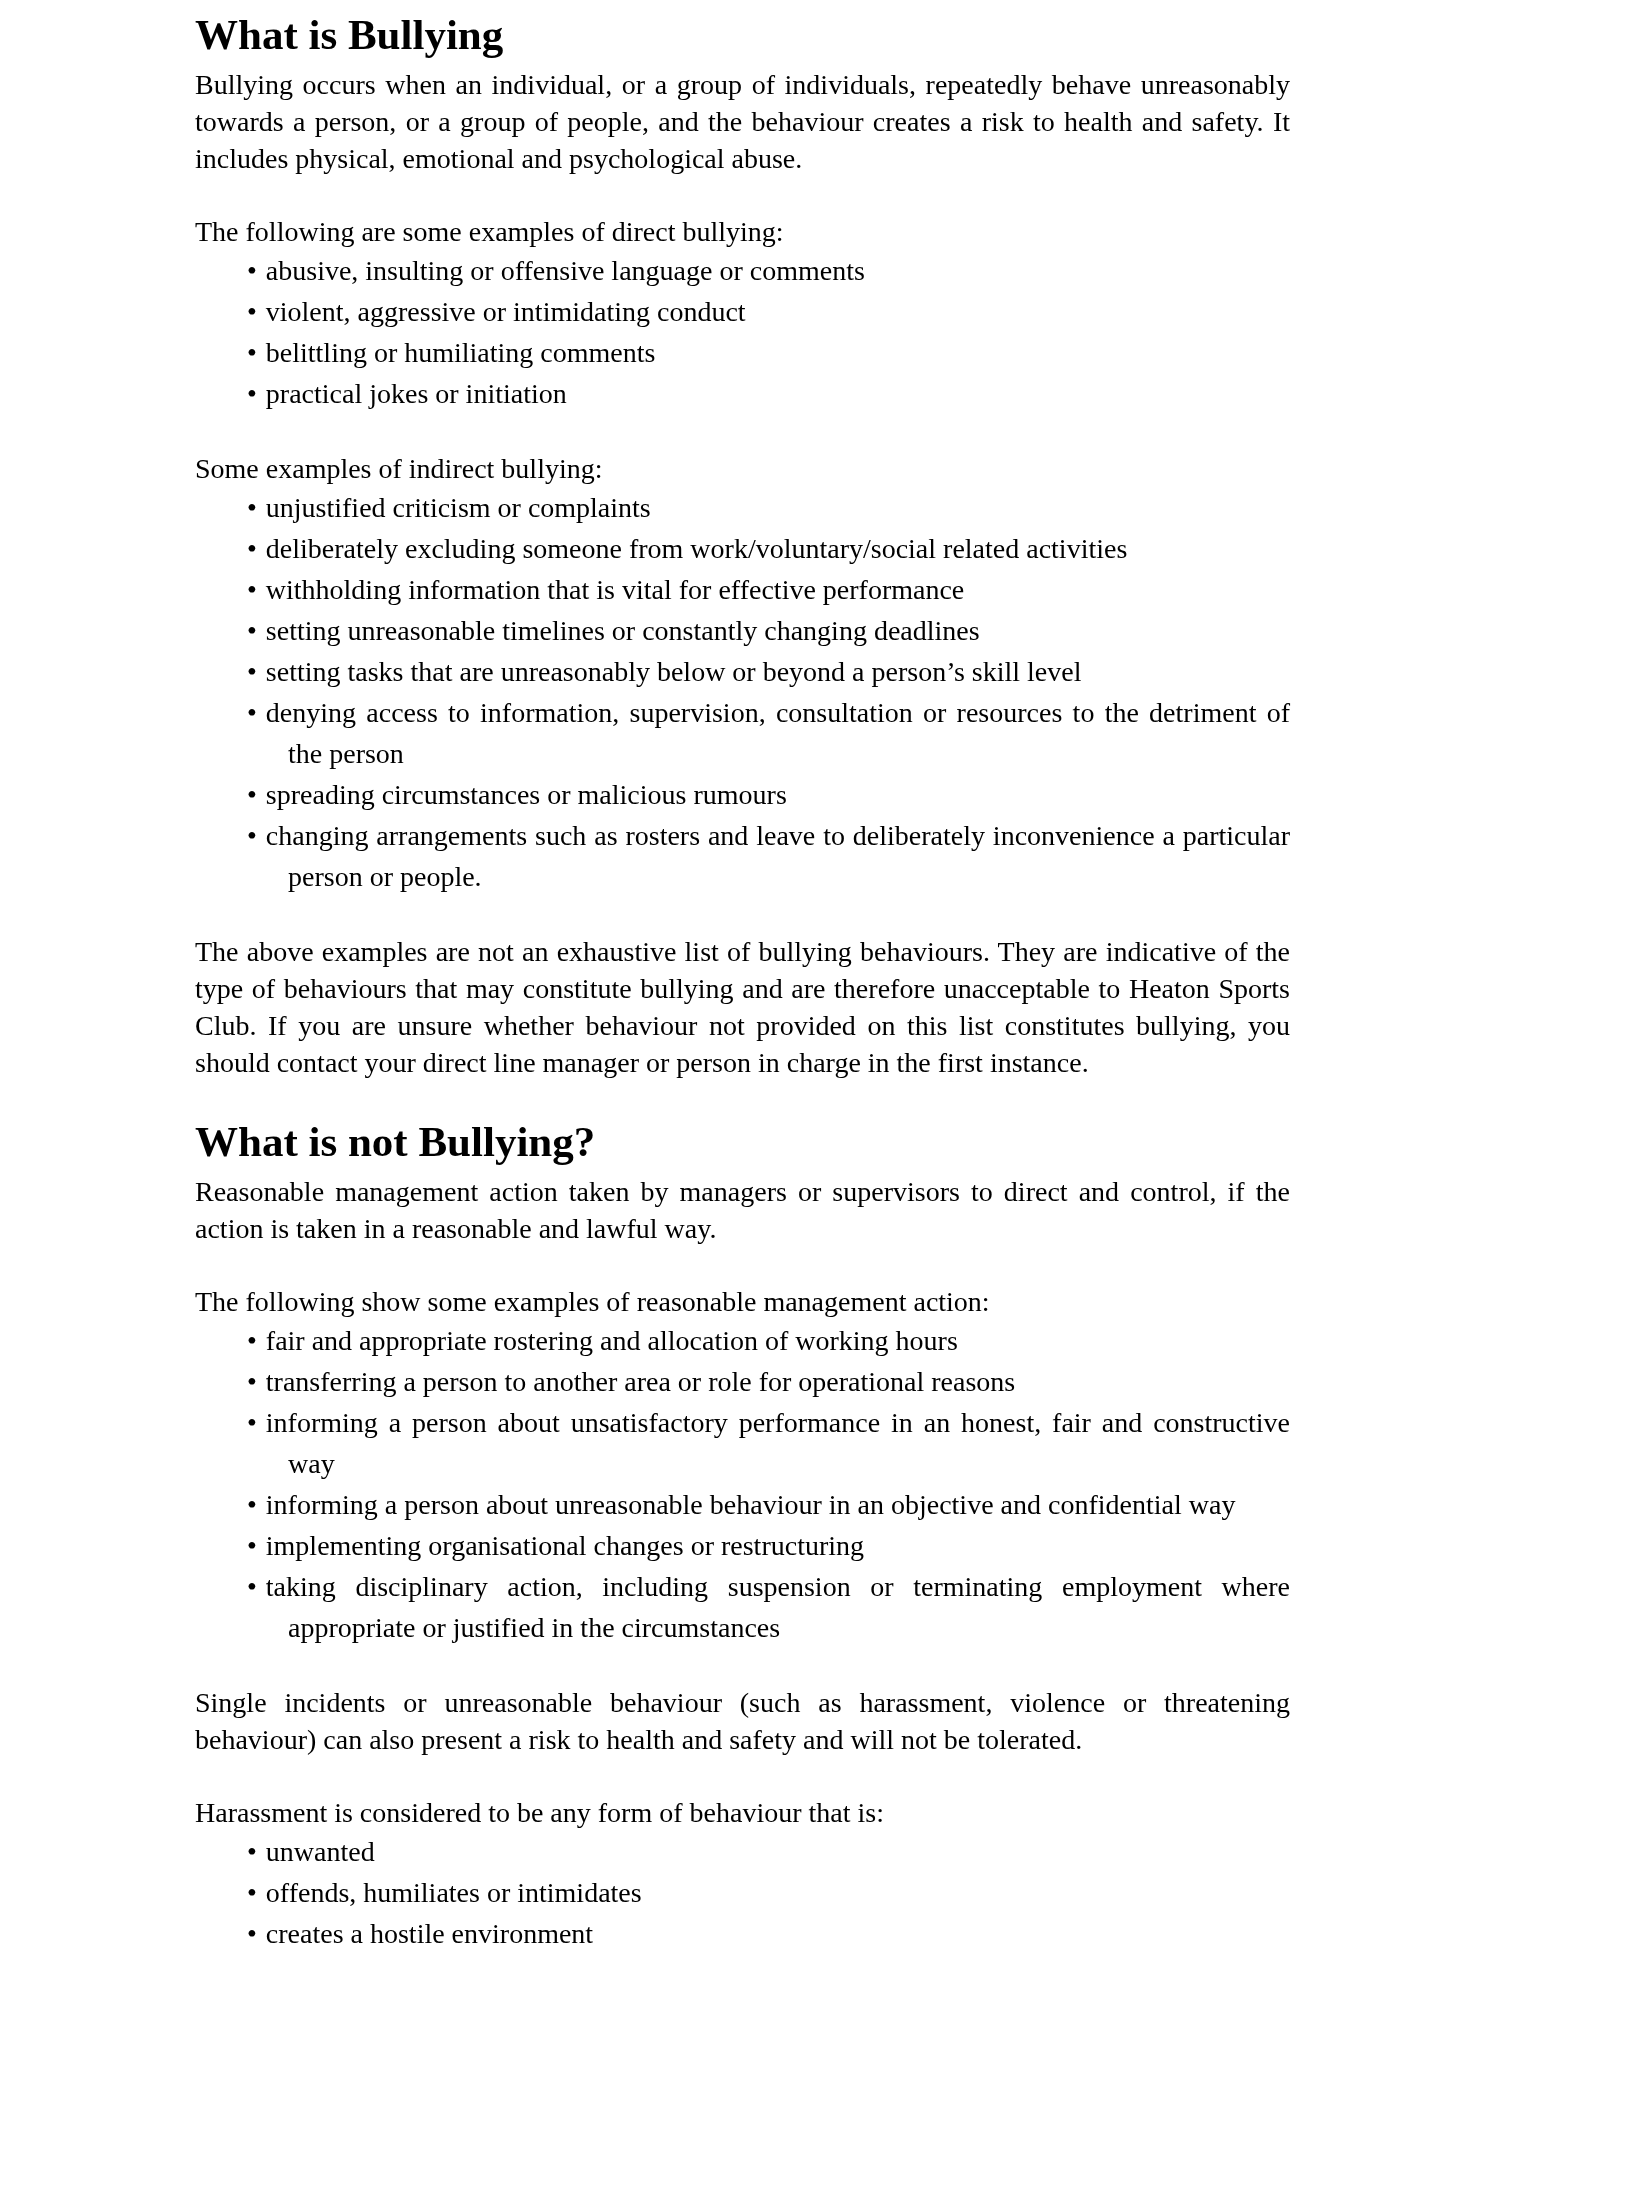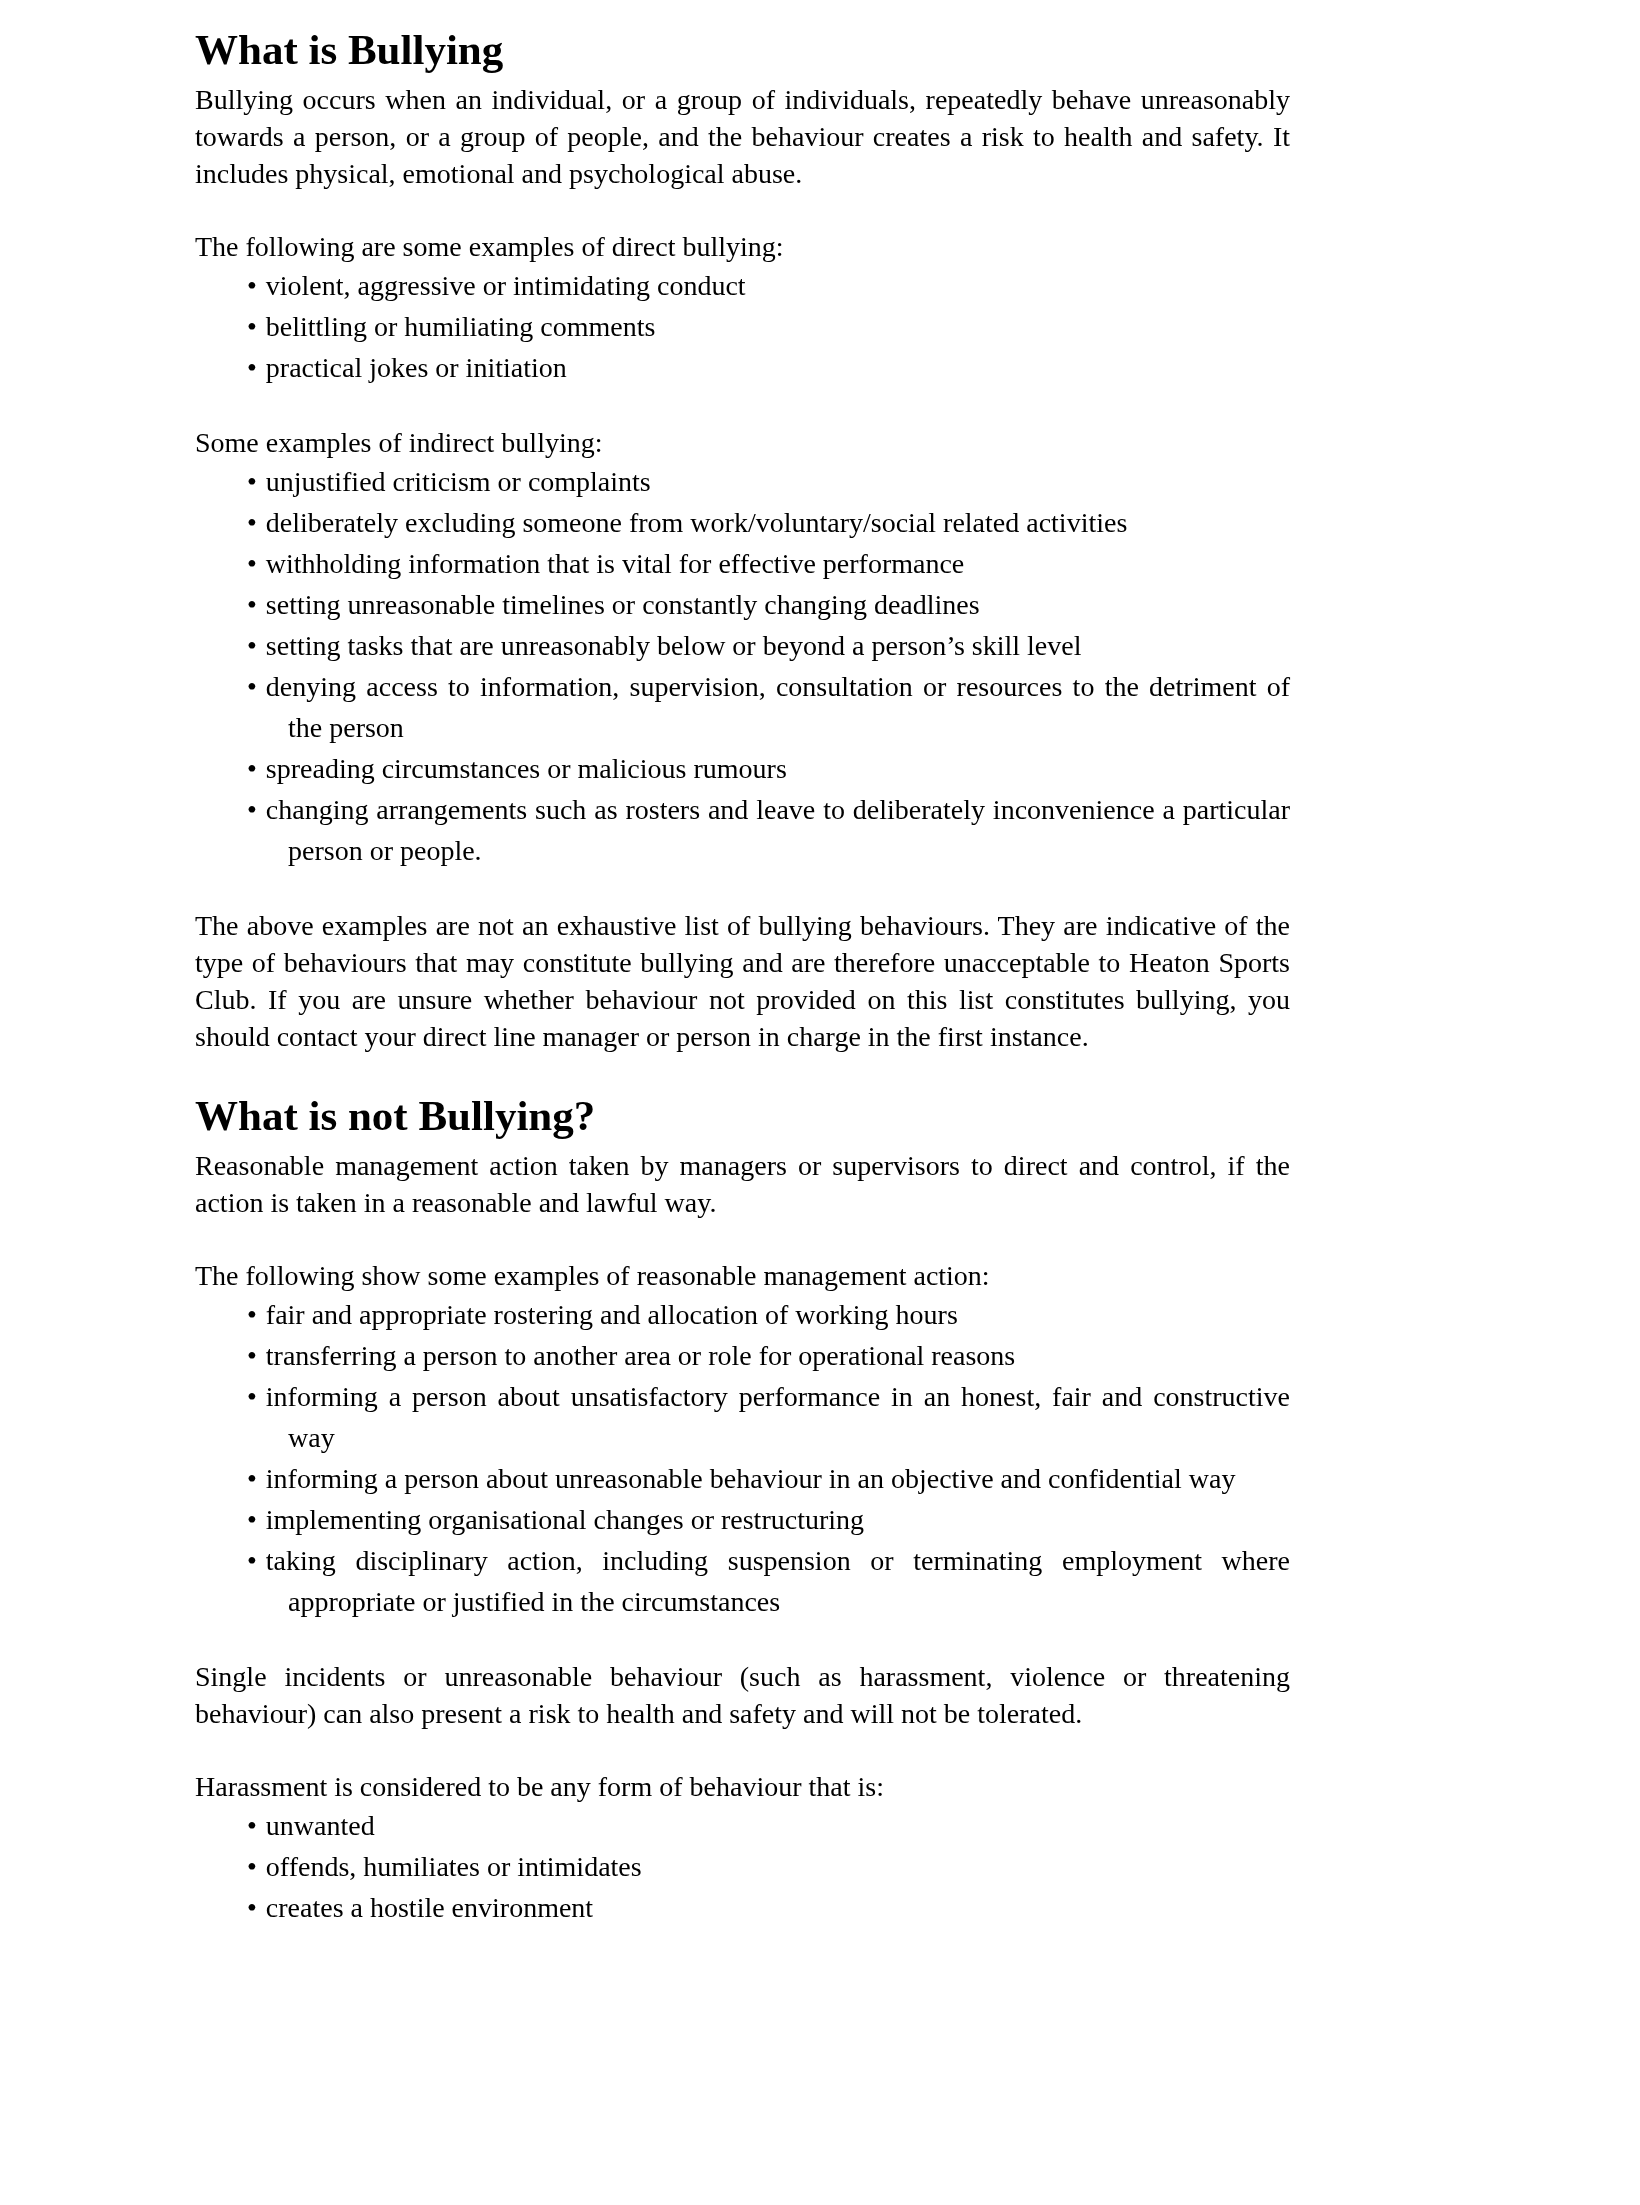--- a/index.html
+++ b/index.html
@@ -7,21 +7,21 @@
     width: 1640px;
     height: 2205px;
     background: #ffffff;
     color: #000000;
     font-family: "Liberation Serif", "DejaVu Serif", serif;
     overflow: hidden;
   }
   .doc {
     box-sizing: border-box;
     width: 1484px;
-    padding: 25px 194px 0 195px;
+    padding: 10px 194px 0 195px;
   }
   .heading {
     font-size: 43px;
     line-height: 50px;
     font-weight: bold;
     margin: 36px 0 4px 0;
     letter-spacing: 0;
   }
   .heading:first-child { margin-top: 0; }
   .para {
@@ -49,20 +49,21 @@
   }
 </style>
 </head>
 <body>
 
 <div class="doc">
     <h1 class="heading">What is Bullying</h1>
     <p class="para">Bullying occurs when an individual, or a group of individuals, repeatedly behave unreasonably towards a person, or a group of people, and the behaviour creates a risk to health and safety. It includes physical, emotional and psychological abuse.</p>
     <p class="para">The following are some examples of direct bullying:</p>
     <ul class="list">
+      <li class="item">abusive, insulting or offensive language or comments</li>
       <li class="item">violent, aggressive or intimidating conduct</li>
       <li class="item">belittling or humiliating comments</li>
       <li class="item">practical jokes or initiation</li>
     </ul>
     <p class="para">Some examples of indirect bullying:</p>
     <ul class="list">
       <li class="item">unjustified criticism or complaints</li>
       <li class="item">deliberately excluding someone from work/voluntary/social related activities</li>
       <li class="item">withholding information that is vital for effective performance</li>
       <li class="item">setting unreasonable timelines or constantly changing deadlines</li>

